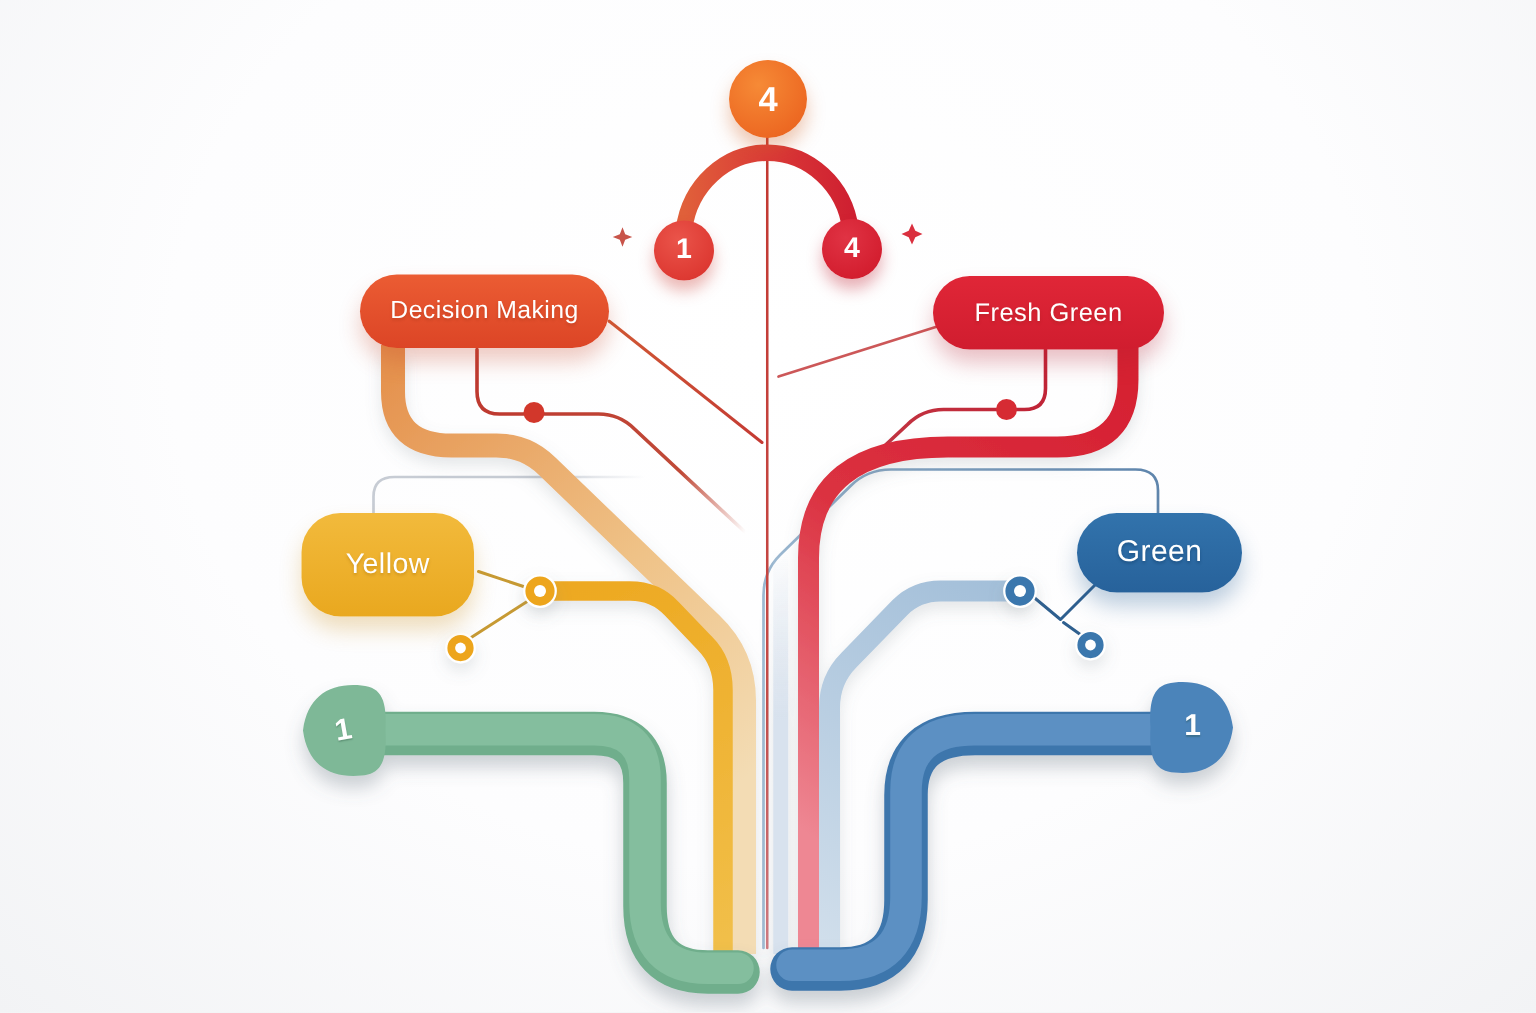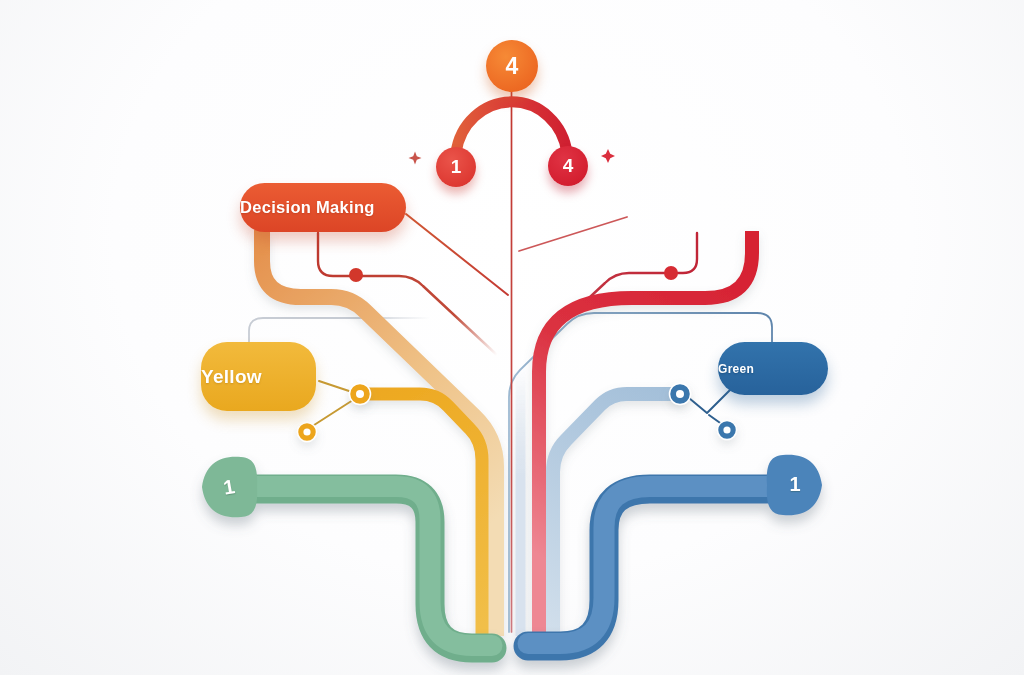--- a/index.html
+++ b/index.html
@@ -3,37 +3,37 @@
 <meta charset="utf-8">
 <style>
   html,body{margin:0;padding:0;background:#f4f5f6;}
   .stage{
     position:relative;width:1024px;height:675px;overflow:hidden;
     background:radial-gradient(ellipse at 50% 35%, #ffffff 0%, #fdfdfe 55%, #f2f3f5 100%);
     font-family:"Liberation Sans", sans-serif;
   }
   svg.art{position:absolute;left:0;top:0;}
   .pill{
-    position:absolute;display:flex;align-items:center;justify-content:flex-start;
-    color:#fff;font-weight:700;letter-spacing:.3px;
+    position:absolute;display:flex;align-items:center;justify-content:center;
+    color:#fff;font-weight:400;letter-spacing:.3px;
     text-shadow:0 1px 2px rgba(120,40,20,.25);
   }
   .pill-decision{left:240px;top:183px;width:166px;height:49px;border-radius:25px;
     background:linear-gradient(180deg,#EB5C33,#DC4526);font-size:16.5px;
     box-shadow:0 9px 14px rgba(196,70,38,.28);}
   .pill-fresh{left:622px;top:184px;width:154px;height:49px;border-radius:25px;
     background:linear-gradient(180deg,#E02637,#D01D2F);font-size:17px;
     box-shadow:0 9px 14px rgba(180,30,45,.28);}
   .pill-yellow{left:201px;top:342px;width:115px;height:69px;border-radius:26px;
     background:linear-gradient(180deg,#F2BA3C,#E9A81F);font-size:19px;
     text-shadow:0 1px 2px rgba(150,100,10,.35);
     box-shadow:0 9px 14px rgba(205,150,40,.30);}
   .pill-green{left:718px;top:342px;width:110px;height:53px;border-radius:27px;
     background:linear-gradient(180deg,#3273AC,#27629B;);
-    background:linear-gradient(180deg,#3273AC,#27629B);font-size:12px;
+    background:linear-gradient(180deg,#3273AC,#27629B);font-size:20px;
     text-shadow:0 1px 2px rgba(10,50,90,.4);
     box-shadow:0 9px 14px rgba(40,95,150,.30);}
   .node{
     position:absolute;border-radius:50%;display:flex;align-items:center;justify-content:center;
     color:#fff;font-weight:700;
   }
   .node-top{left:486px;top:40px;width:52px;height:52px;font-size:23px;
     background:radial-gradient(circle at 38% 32%,#F68A36,#ED6A23 70%,#E45F1C);
     box-shadow:0 8px 12px rgba(210,100,40,.35);}
   .node-left{left:436px;top:147px;width:40px;height:40px;font-size:19px;
@@ -176,20 +176,23 @@
   <div class="node node-left">
     <span>1</span>
   </div>
   <div class="node node-right">
     <span>4</span>
   </div>
 
   <div class="pill pill-decision">
     <span>Decision Making</span>
   </div>
+  <div class="pill pill-fresh">
+    <span>Fresh Green</span>
+  </div>
   <div class="pill pill-yellow">
     <span>Yellow</span>
   </div>
   <div class="pill pill-green">
     <span>Green</span>
   </div>
 
   <div class="arrow-num arrow-num-left">
     <span>1</span>
   </div>

